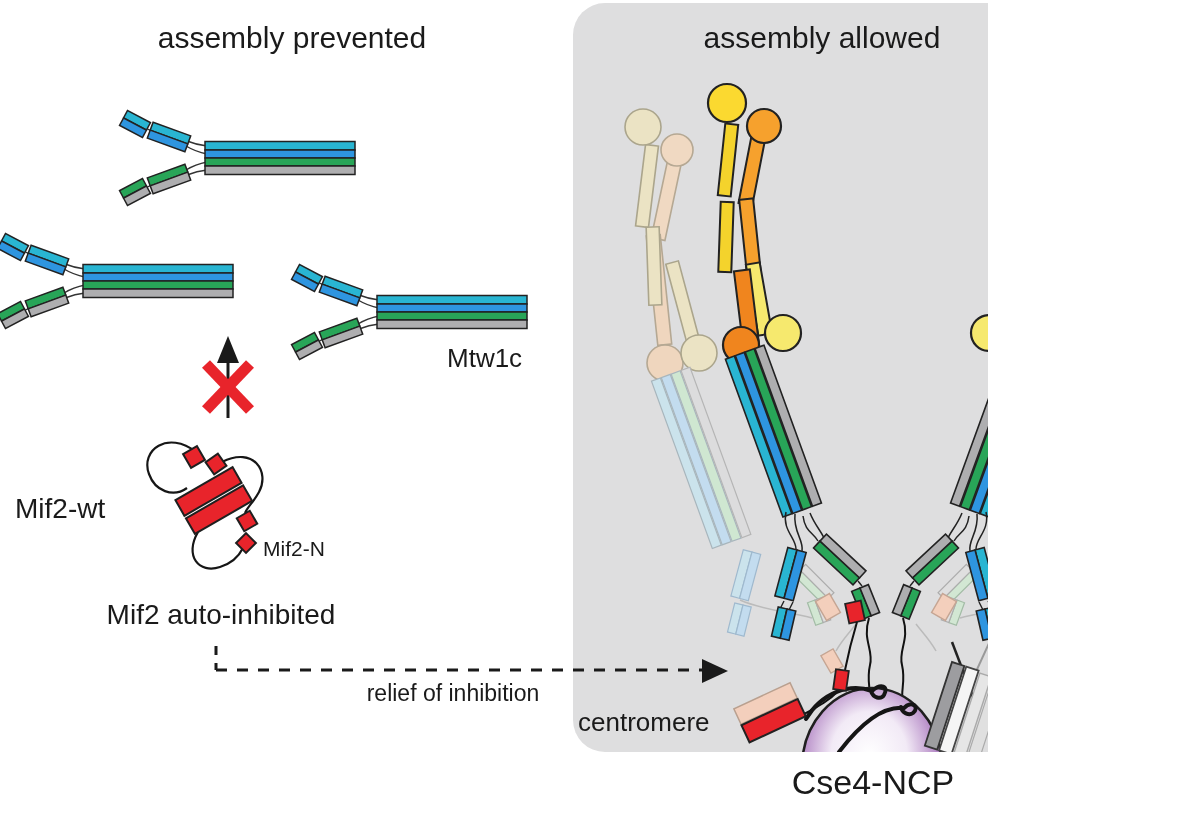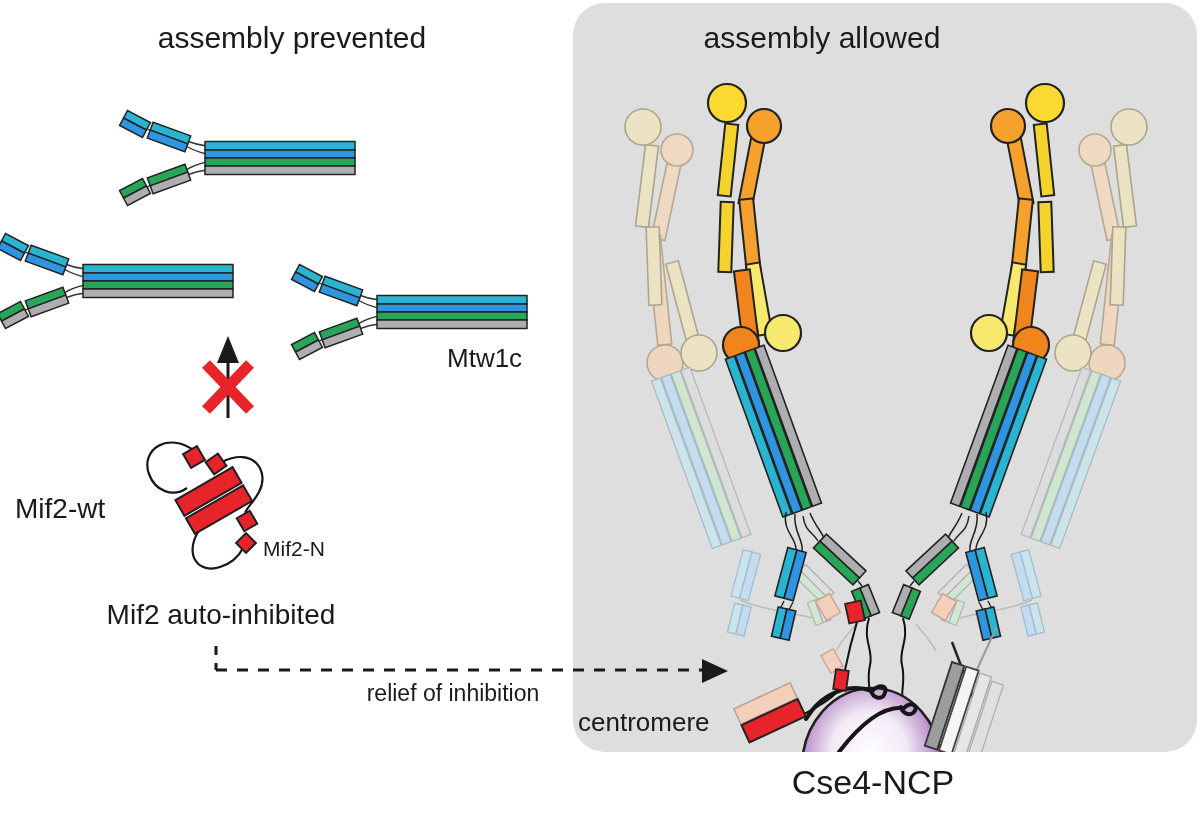--- a/index.html
+++ b/index.html
@@ -1,16 +1,16 @@
 <!DOCTYPE html>
 <html><head>
 <meta charset="utf-8">
 <style>
   html,body{margin:0;padding:0;background:#ffffff;}
-  #stage{position:relative;width:1200px;height:816px;background:#ffffff;overflow:hidden;
+  #stage{position:relative;width:988px;height:816px;background:#ffffff;overflow:hidden;
          font-family:"Liberation Sans", sans-serif;}
   svg text{font-family:"Liberation Sans", sans-serif;fill:#1a1a1a;}
 </style>
 </head>
 <body>
 
 <div id="stage">
 <svg width="1200" height="816" viewBox="0 0 1200 816">
 
   <defs>

